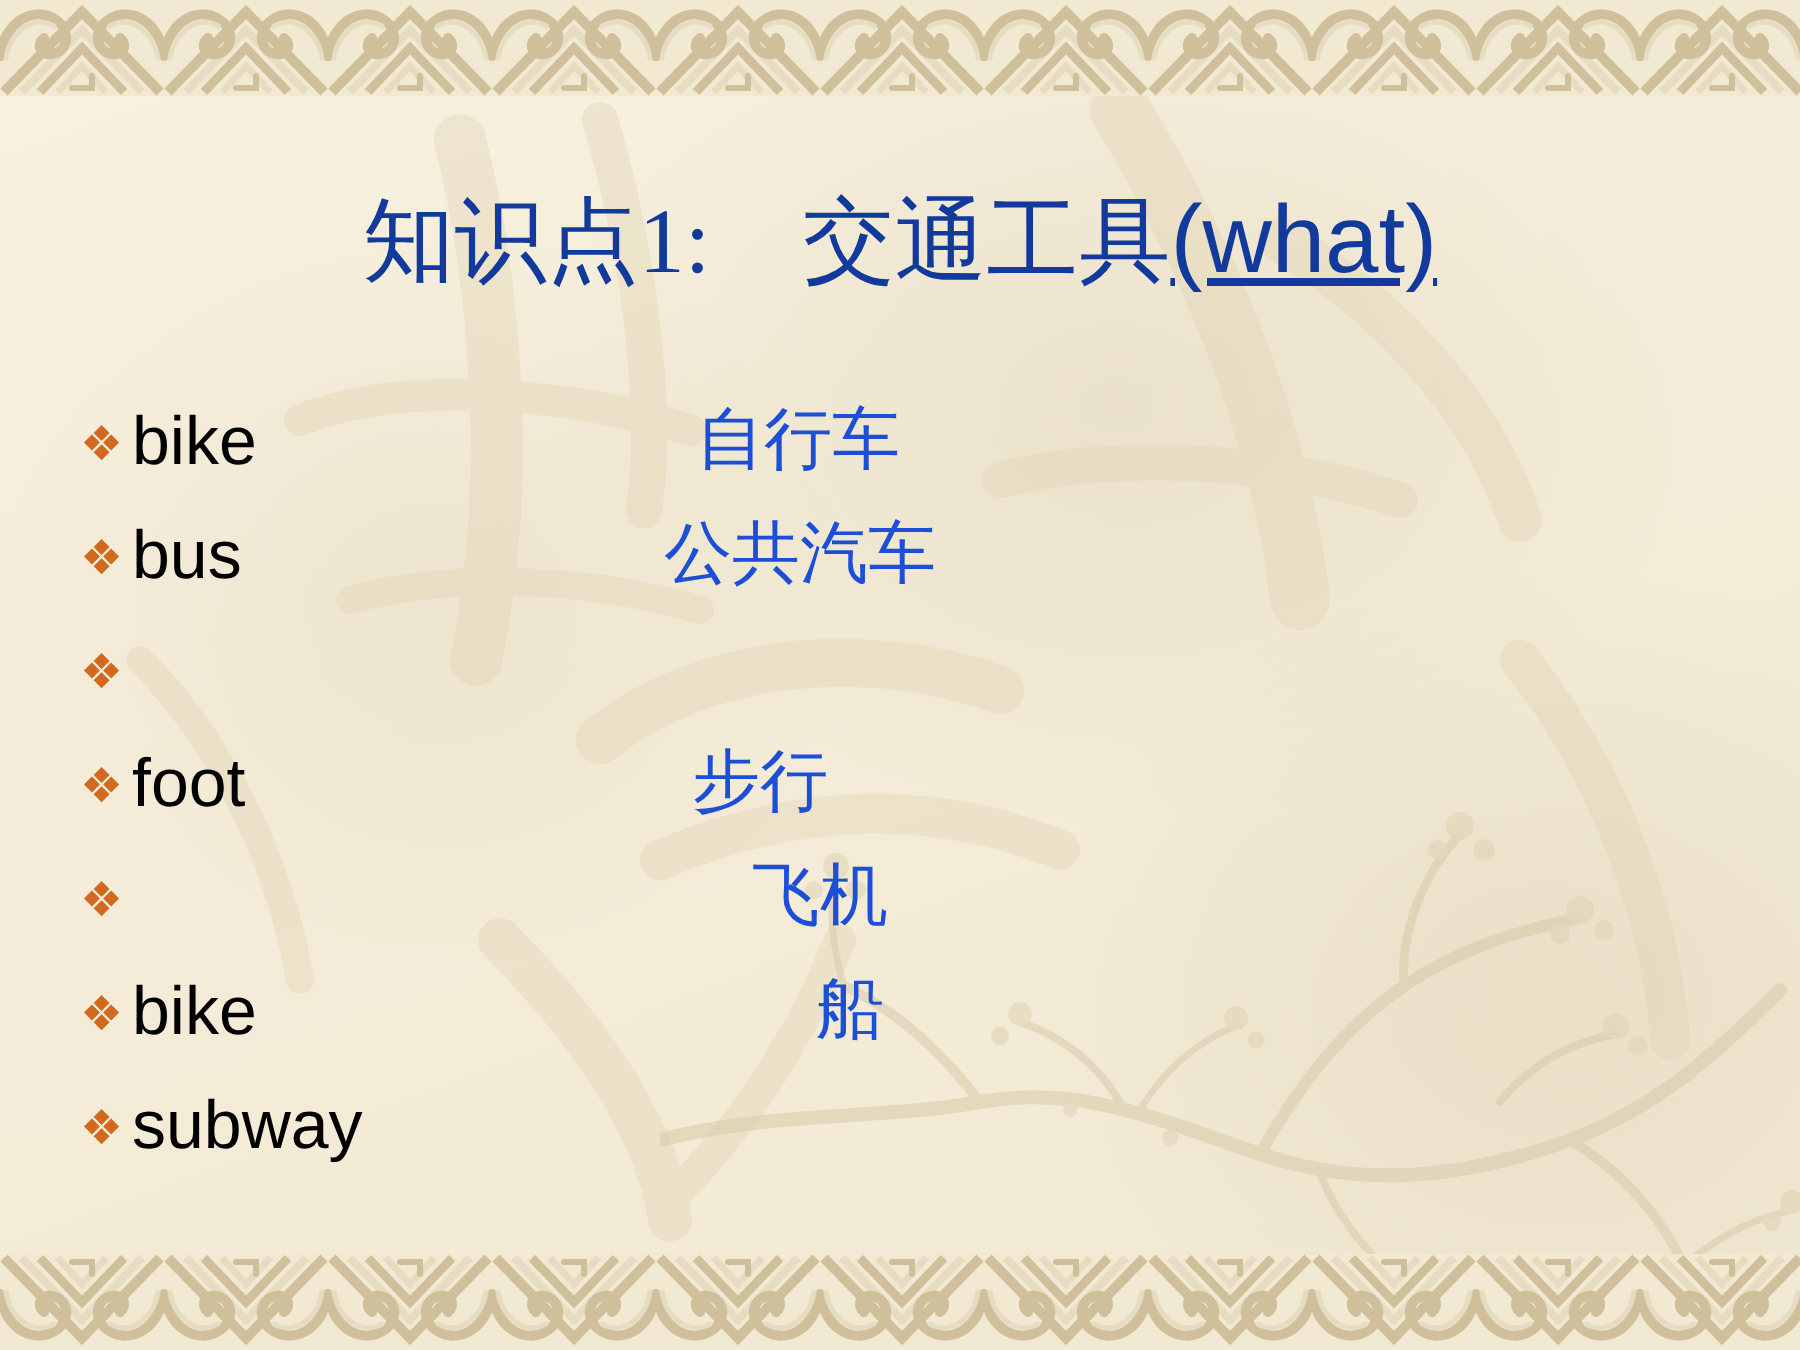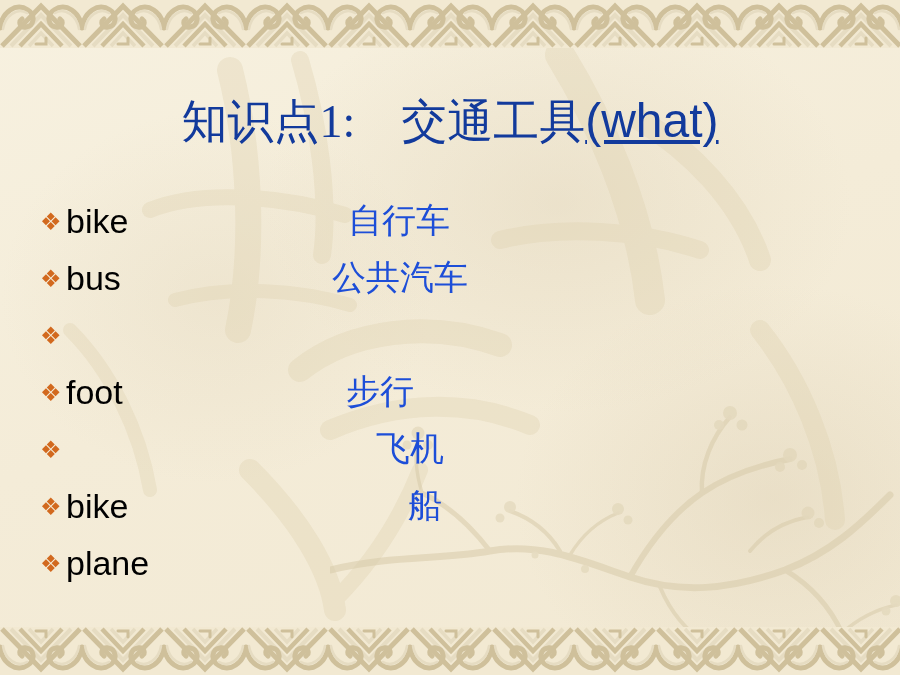--- a/index.html
+++ b/index.html
@@ -254,18 +254,18 @@
     </div>
 
     <div class="vocab-row">
       <span class="bullet">❖</span>
       <span class="term">bike</span>
       <span class="gloss" style="left:408px">船</span>
     </div>
 
     <div class="vocab-row">
       <span class="bullet">❖</span>
-      <span class="term">plane</span>
+      <span class="term">subway</span>
     </div>
 
   </div>
 
 </div>
 
 </body></html>

